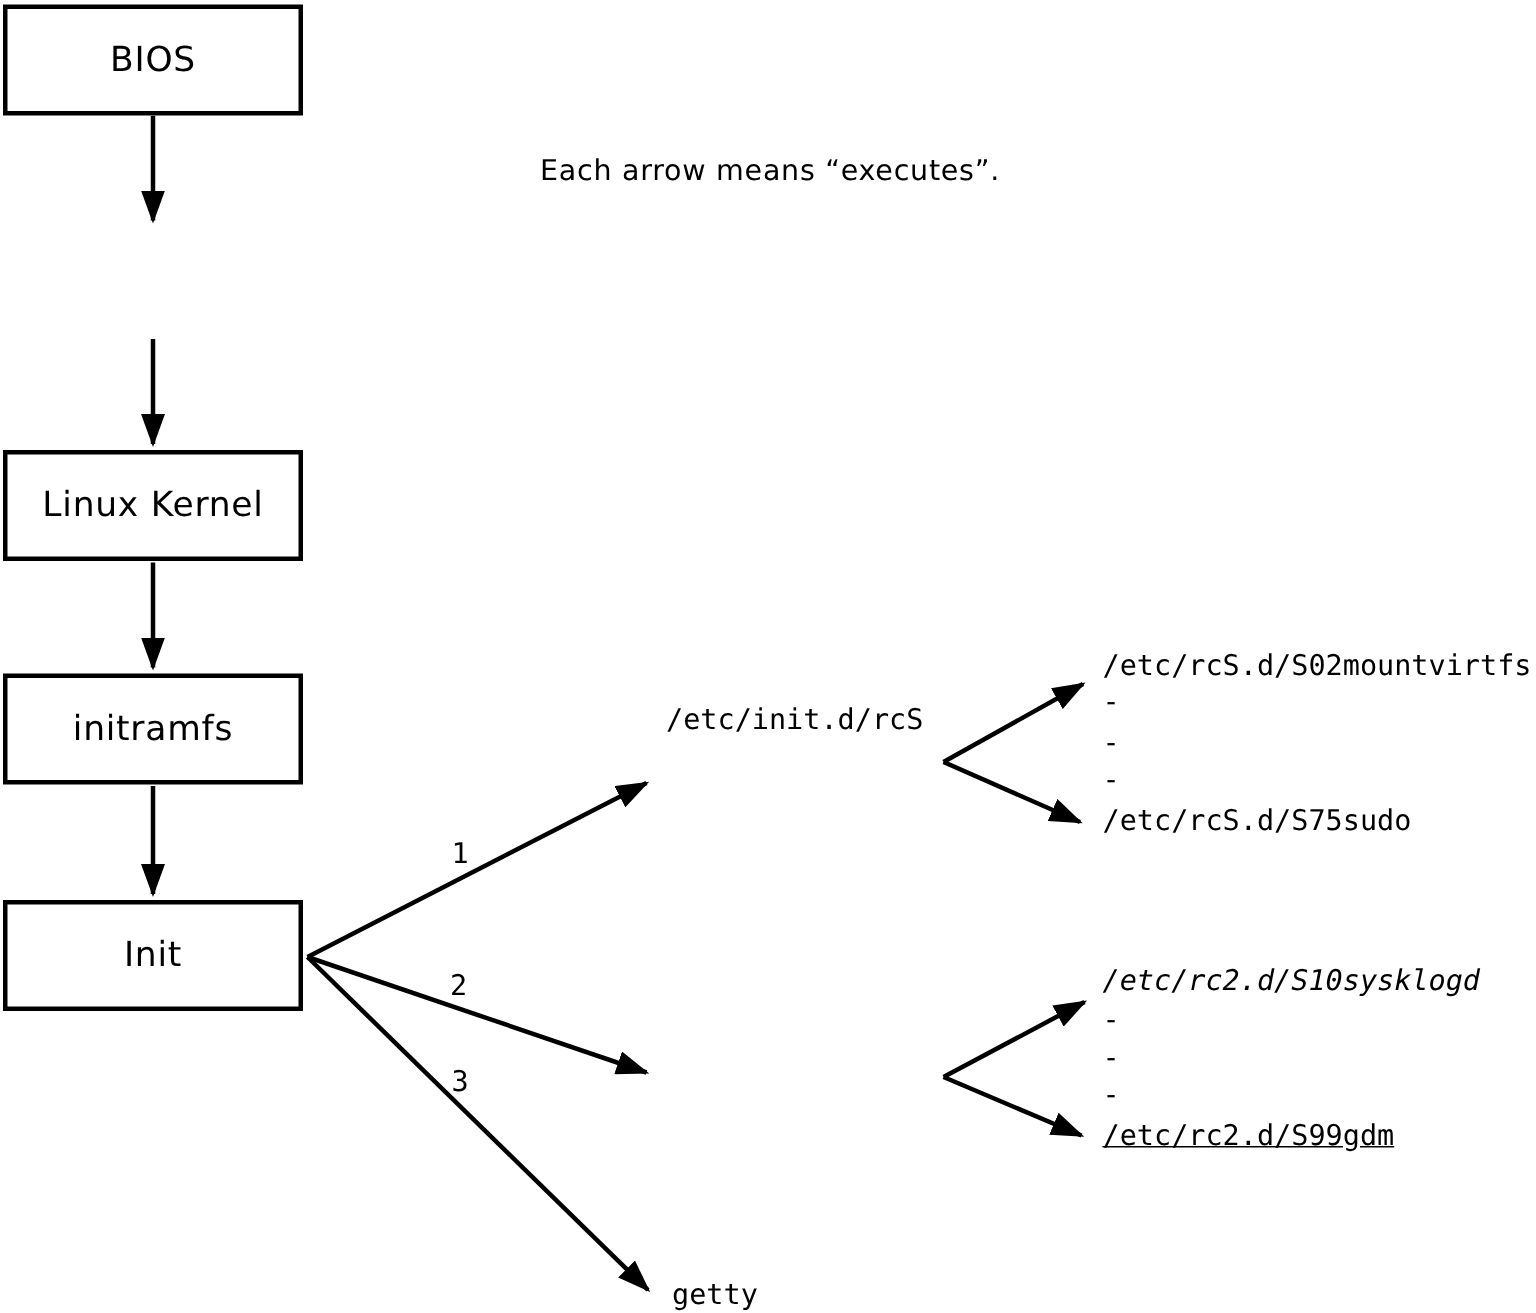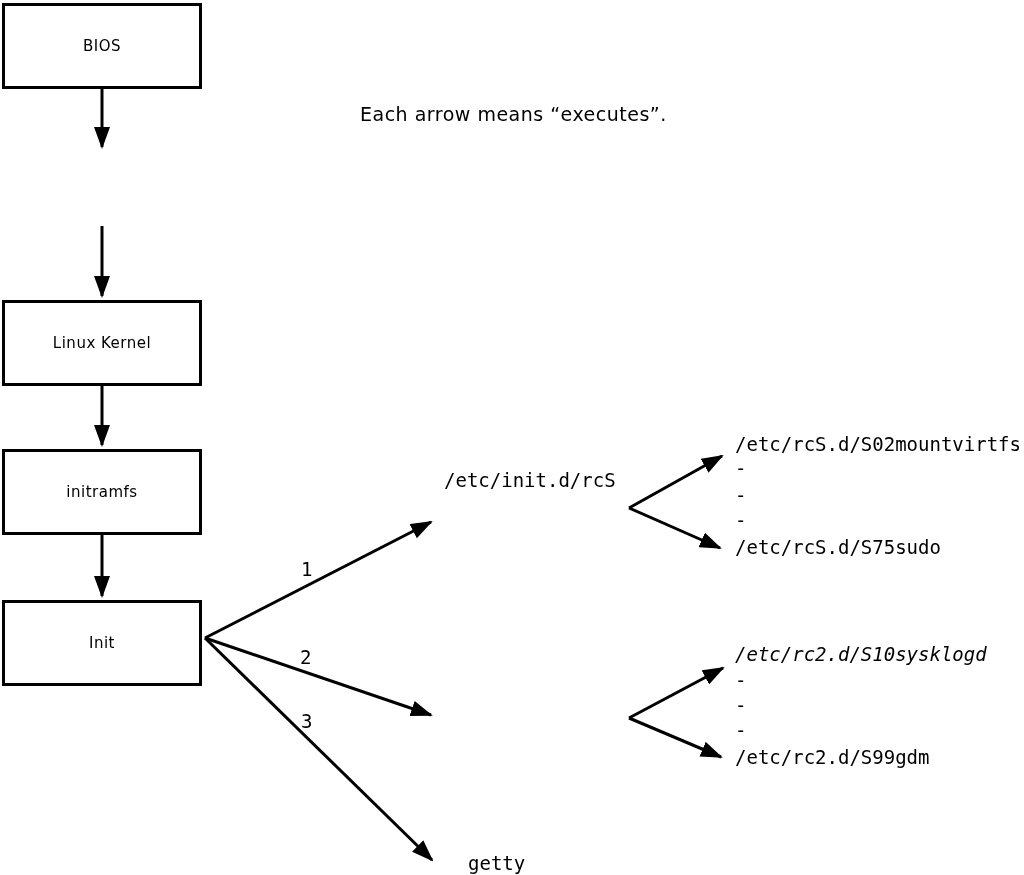--- a/index.html
+++ b/index.html
@@ -14,28 +14,28 @@
   }
   .wires {
     position: absolute;
     left: 0; top: 0;
     width: 1024px; height: 875px;
   }
   .flow-box {
     position: absolute;
     left: 2px;
     width: 200px;
-    height: 86px;
+    height: 74px;
     box-sizing: border-box;
     border: 3px solid #000000;
     background: #ffffff;
     display: flex;
     align-items: center;
     justify-content: center;
-    font-size: 15px;
+    font-size: 23px;
     letter-spacing: 0.5px;
   }
   .caption {
     position: absolute;
     left: 360px;
     top: 103px;
     font-size: 19px;
     letter-spacing: 0.5px;
     white-space: pre;
   }
@@ -95,27 +95,27 @@
   </div>
   <div class="flow-box" style="top:600px;">
     <span>Init</span>
   </div>
 
   <div class="edge-label" style="left:301px; top:559px;">1</div>
   <div class="edge-label" style="left:300px; top:647px;">2</div>
   <div class="edge-label" style="left:301px; top:711px;">3</div>
 
   <div class="mono" style="left:444px; top:470px;">/etc/init.d/rcS</div>
-  <div class="mono" style="left:448px; top:853px;margin-left:20px;">getty</div>
+  <div class="mono" style="left:448px; top:853px;">getty</div>
 
   <div class="mono" style="left:735px; top:434px;">/etc/rcS.d/S02mountvirtfs</div>
   <div class="mono" style="left:735px; top:458px;">-</div>
   <div class="mono" style="left:735px; top:485px;">-</div>
   <div class="mono" style="left:735px; top:510px;">-</div>
   <div class="mono" style="left:735px; top:537px;">/etc/rcS.d/S75sudo</div>
 
   <div class="mono" style="left:735px; top:644px;font-style:italic;">/etc/rc2.d/S10sysklogd</div>
   <div class="mono" style="left:735px; top:670px;">-</div>
   <div class="mono" style="left:735px; top:695px;">-</div>
   <div class="mono" style="left:735px; top:720px;">-</div>
-  <div class="mono" style="left:735px; top:747px;">/etc/rc2.d/S99gdm</div>
+  <div class="mono" style="left:735px; top:747px;text-decoration:underline;">/etc/rc2.d/S99gdm</div>
 
 </div>
 
 </body></html>

